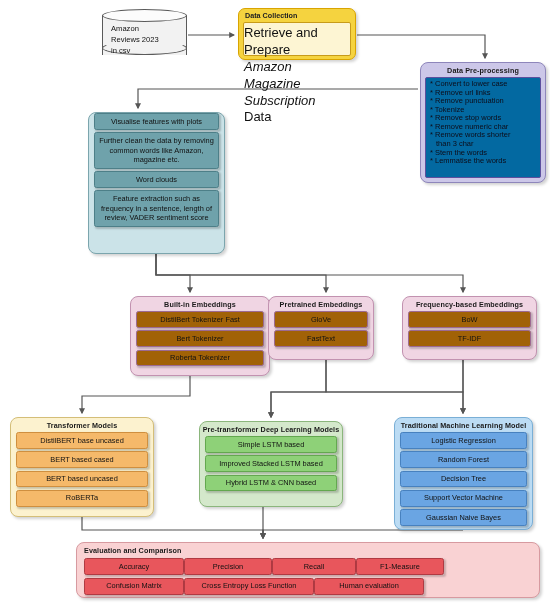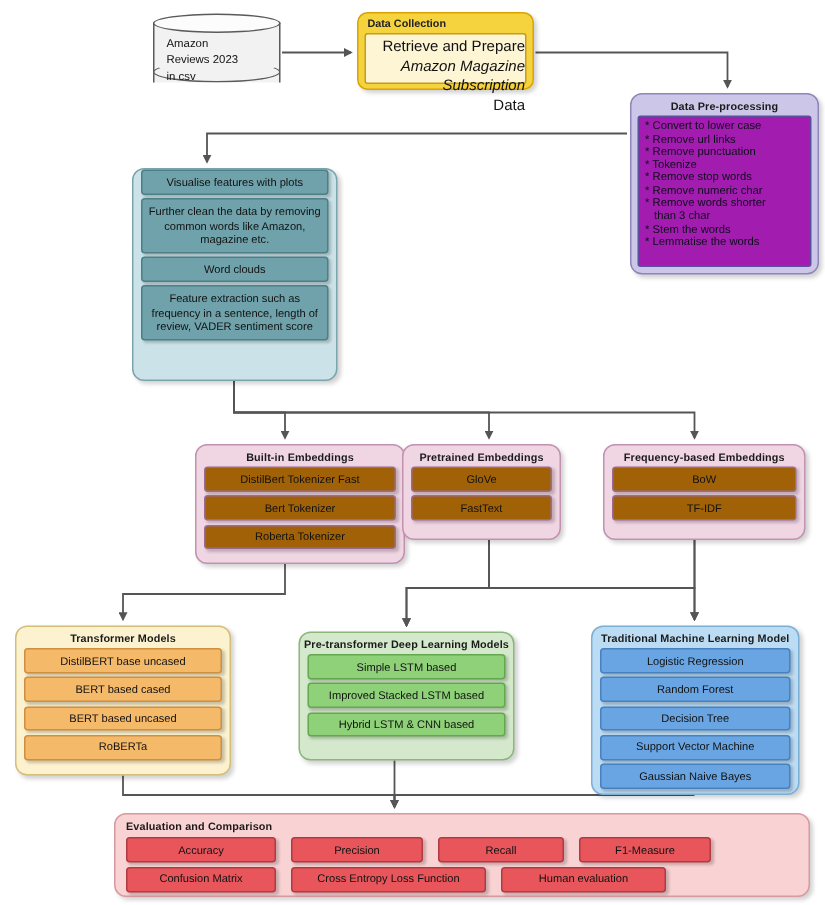--- a/index.html
+++ b/index.html
@@ -123,41 +123,41 @@
     padding: 2px 0 2px 6px;
     text-align: left;
   }
   #data-collection .dc-body {
     position: absolute;
     left: 4px; top: 13px;
     right: 4px; bottom: 3px;
     background: #fdf5d3;
     border: 1px solid #c79b1a;
     border-radius: 2px;
-    font-size: 10px;
+    font-size: 13px;
     color: #111;
-    text-align: right;
+    text-align: left;
     line-height: 1.30;
     padding-top: 2px;
     box-sizing: border-box;
   }
   #data-collection .em { font-style: italic; }
 
   
   #data-preproc {
     left: 420px; top: 62px;
     width: 126px; height: 121px;
     background: #ccc7e8;
     border: 1.4px solid #8e86bb;
   }
   #data-preproc .pp-inner {
     position: absolute;
     left: 4px; top: 14px;
     right: 4px; bottom: 4px;
-    background: #a21caf;
+    background: #0369a1;
     border: 1px solid #5d4f9e;
     border-radius: 2px;
     padding: 2px 3px 2px 4px;
     box-sizing: border-box;
   }
   #data-preproc .pp-line {
     font-size: 7.5px;
     color: #0d0d1a;
     line-height: 1.145;
     text-align: left;
@@ -217,21 +217,20 @@
     border-color: #d79aa0;
   }
   #evaluation .eval-rows {
     padding: 1px 7px 3px 7px;
     display: flex;
     flex-direction: column;
     gap: 3px;
   }
   #evaluation .eval-row {
     display: flex;
-    gap: 10px;
   }
   #evaluation .item {
     background: #e8565c;
     border-color: #b03a42;
     flex: 0 0 auto;
     padding: 2.5px 3px;
   }
   #evaluation .eval-row.r1 .item:nth-child(1) { width: 100px; }
   #evaluation .eval-row.r1 .item:nth-child(2) { width: 88px; }
   #evaluation .eval-row.r1 .item:nth-child(3) { width: 84px; }

